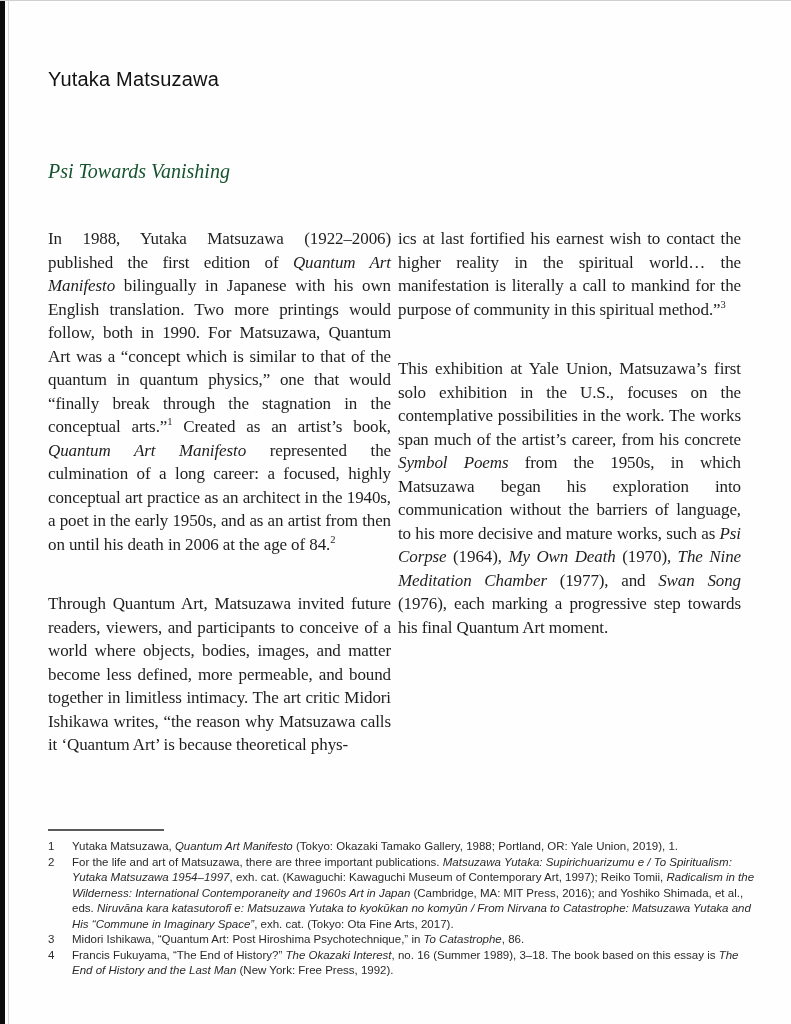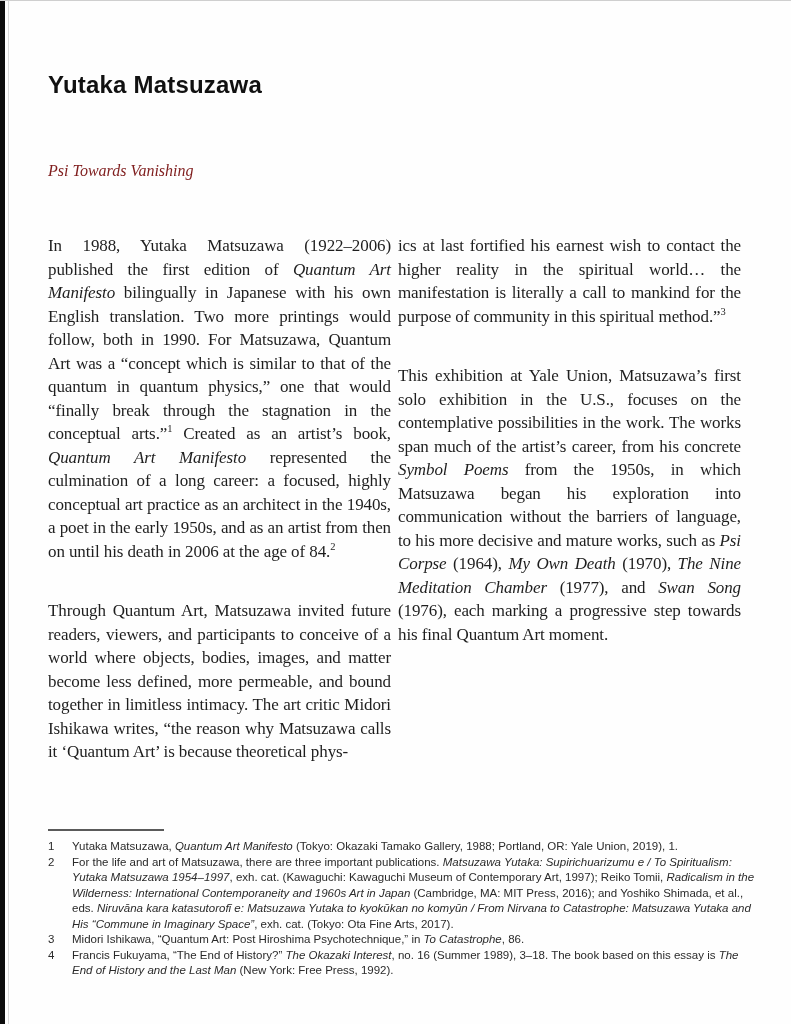--- a/index.html
+++ b/index.html
@@ -7,28 +7,28 @@
     position:relative; width:791px; height:1024px;
     background:#fefefe; overflow:hidden;
     font-family:"Liberation Serif", serif; color:#1e1e1e;
     border-top:1px solid #cfcfcf; box-sizing:border-box;
   }
   .edge-bar { position:absolute; left:0; top:0; width:5px; height:1024px; background:#0c0c0c; }
   .edge-line { position:absolute; left:8px; top:0; width:1px; height:1024px; background:#d9d9d9; }
 
   .title {
     position:absolute; left:48px; top:54px;
-    font-family:"Liberation Sans", sans-serif; font-weight:bold;
-    font-size:24px; letter-spacing:0.2px; color:#111;
+    font-family:"Liberation Sans", sans-serif; font-weight:normal;
+    font-size:20px; letter-spacing:0.2px; color:#111;
   }
 
-  .subhead { position:absolute; left:48px; top:158px; font-size:16px; line-height:24px; color:#7f1d1d; }
+  .subhead { position:absolute; left:48px; top:158px; font-size:20px; line-height:24px; color:#14532d; }
   .essay-title { font-style:italic; }
 
-  .columns { position:absolute; left:48px; top:233px; width:700px; display:flex; gap:7px; }
+  .columns { position:absolute; left:48px; top:226px; width:700px; display:flex; gap:7px; }
   .col { width:343px; font-size:17px; line-height:23.5px; text-align:justify; letter-spacing:-0.1px; }
   .col p { margin:0 0 23px 0; }
   .col p:last-child { margin-bottom:0;margin-top:36px; }
   sup { font-size:0.62em; vertical-align:super; line-height:0; }
 
   .footnotes {
     position:absolute; left:48px; top:828px; width:707px;
     font-family:"Liberation Sans", sans-serif;
     font-size:11.5px; line-height:15.5px; color:#2a2a2a;
   }

